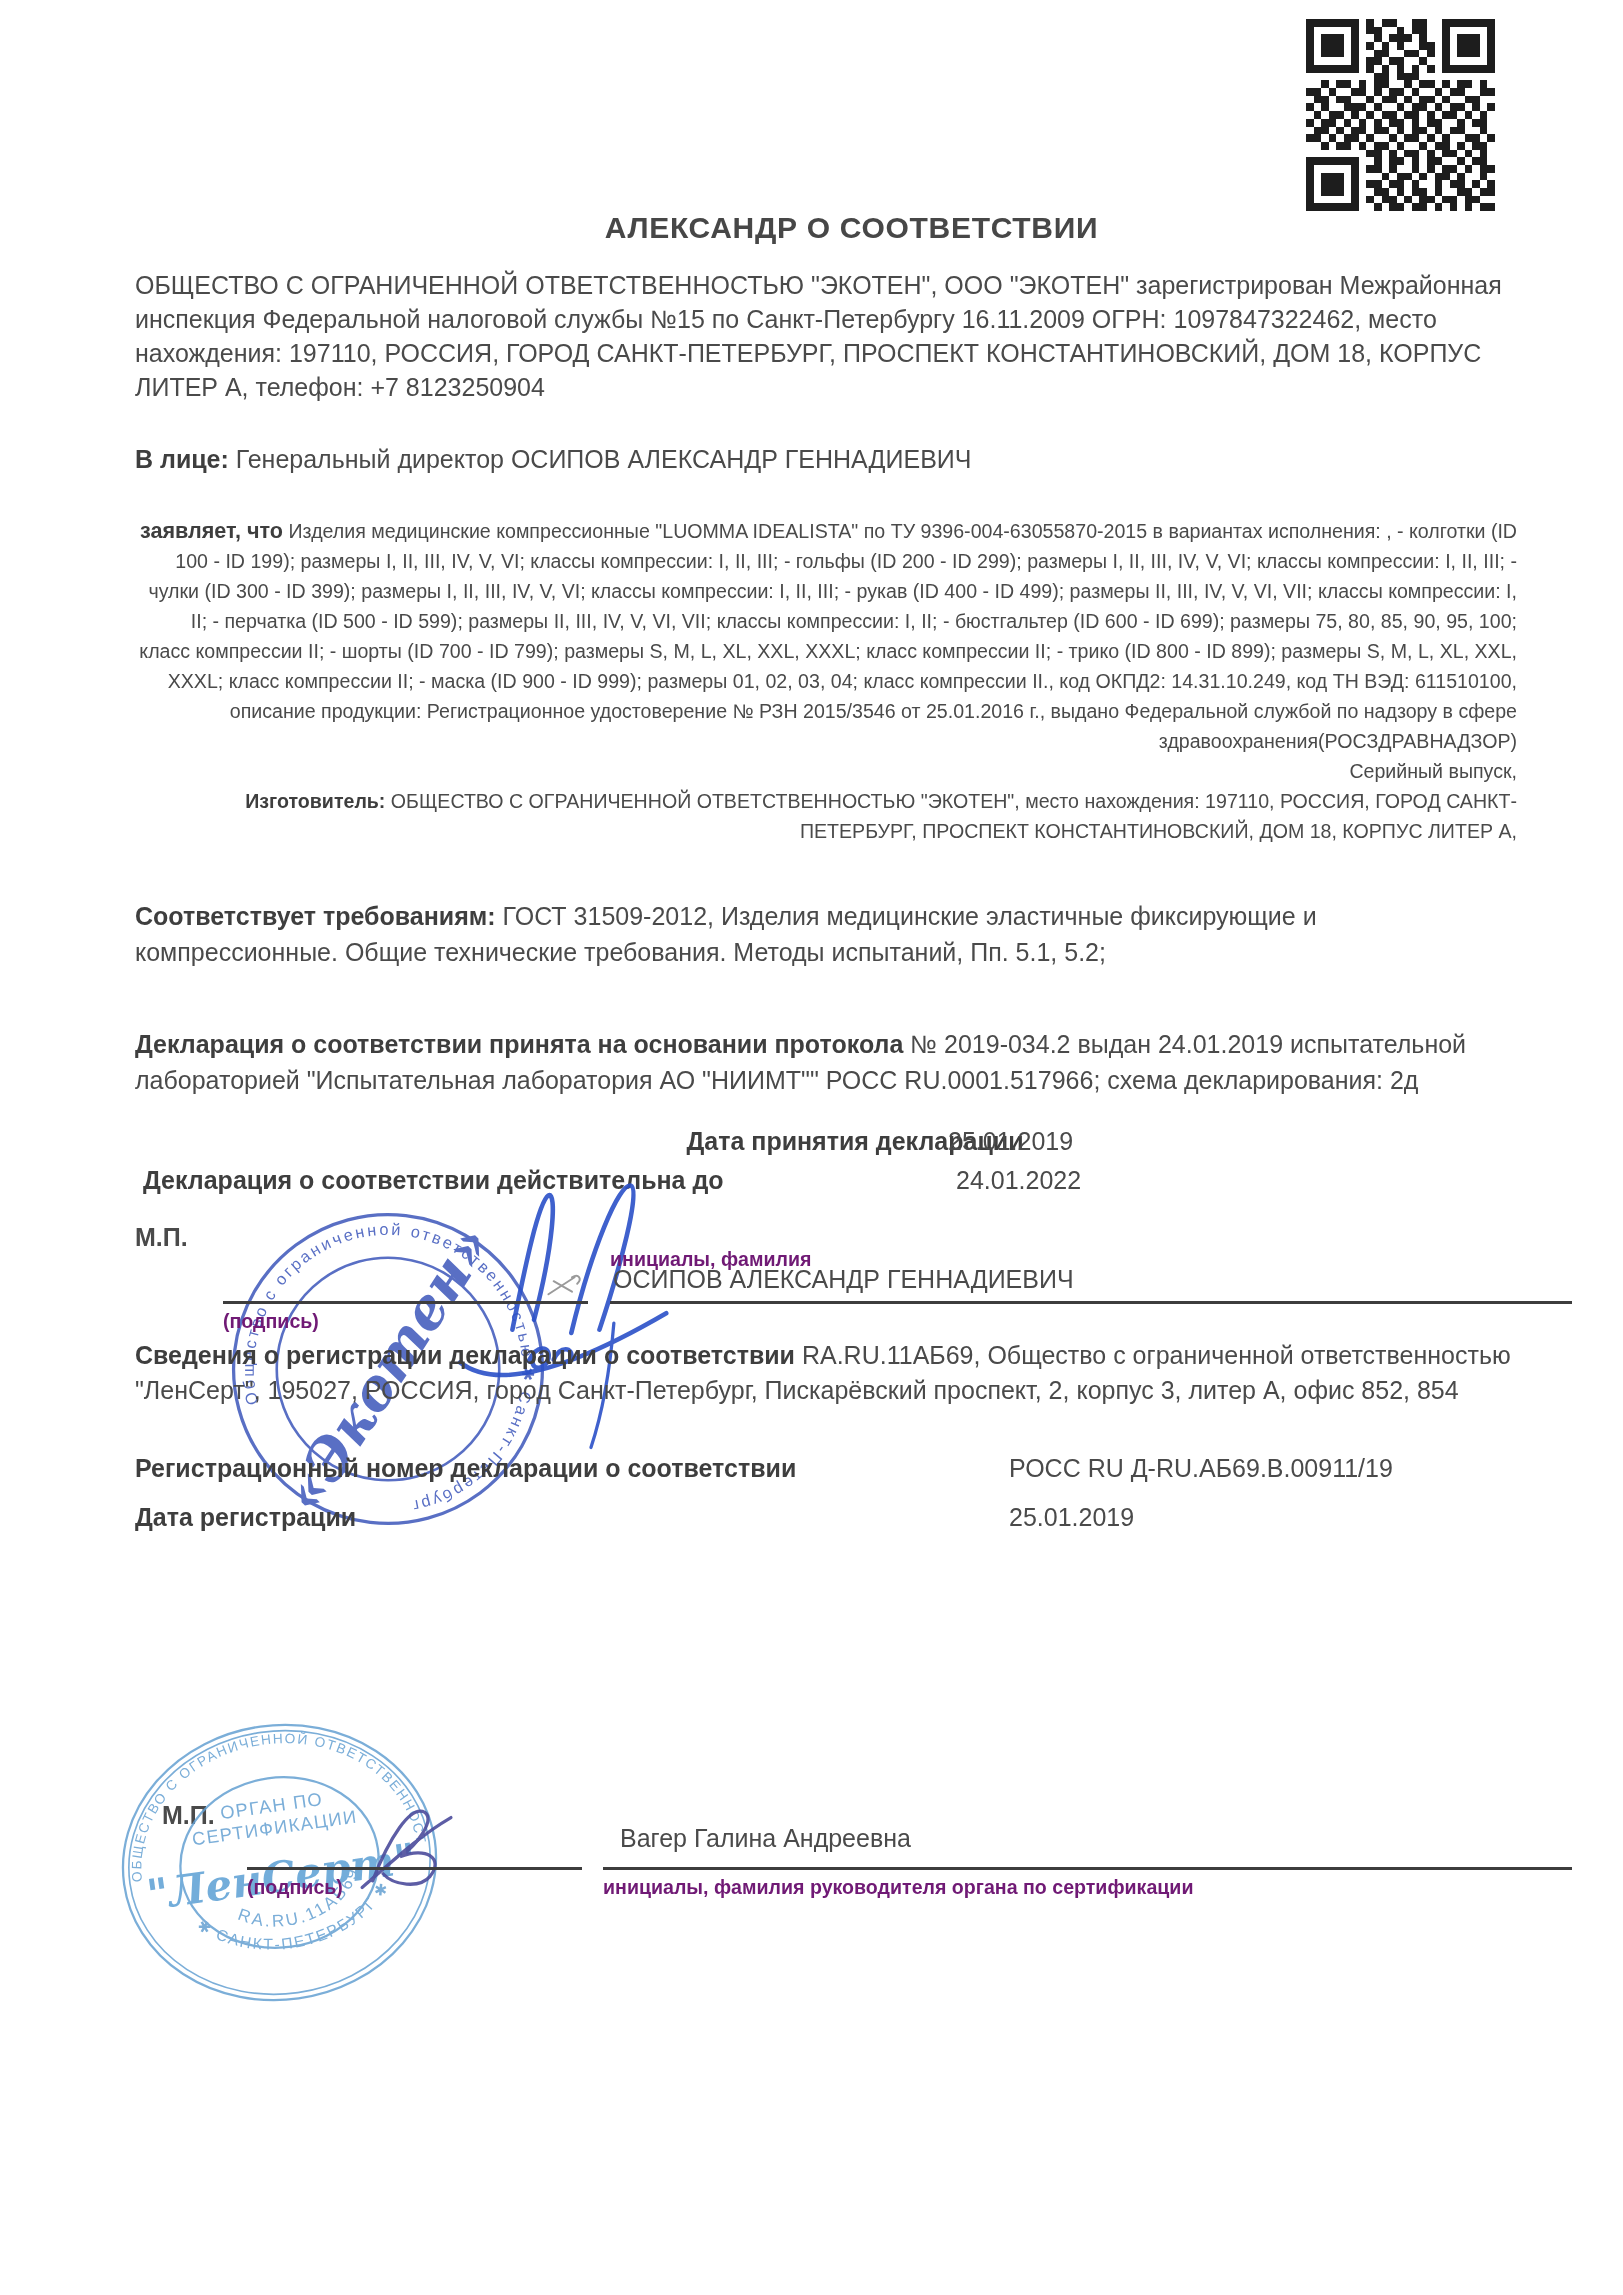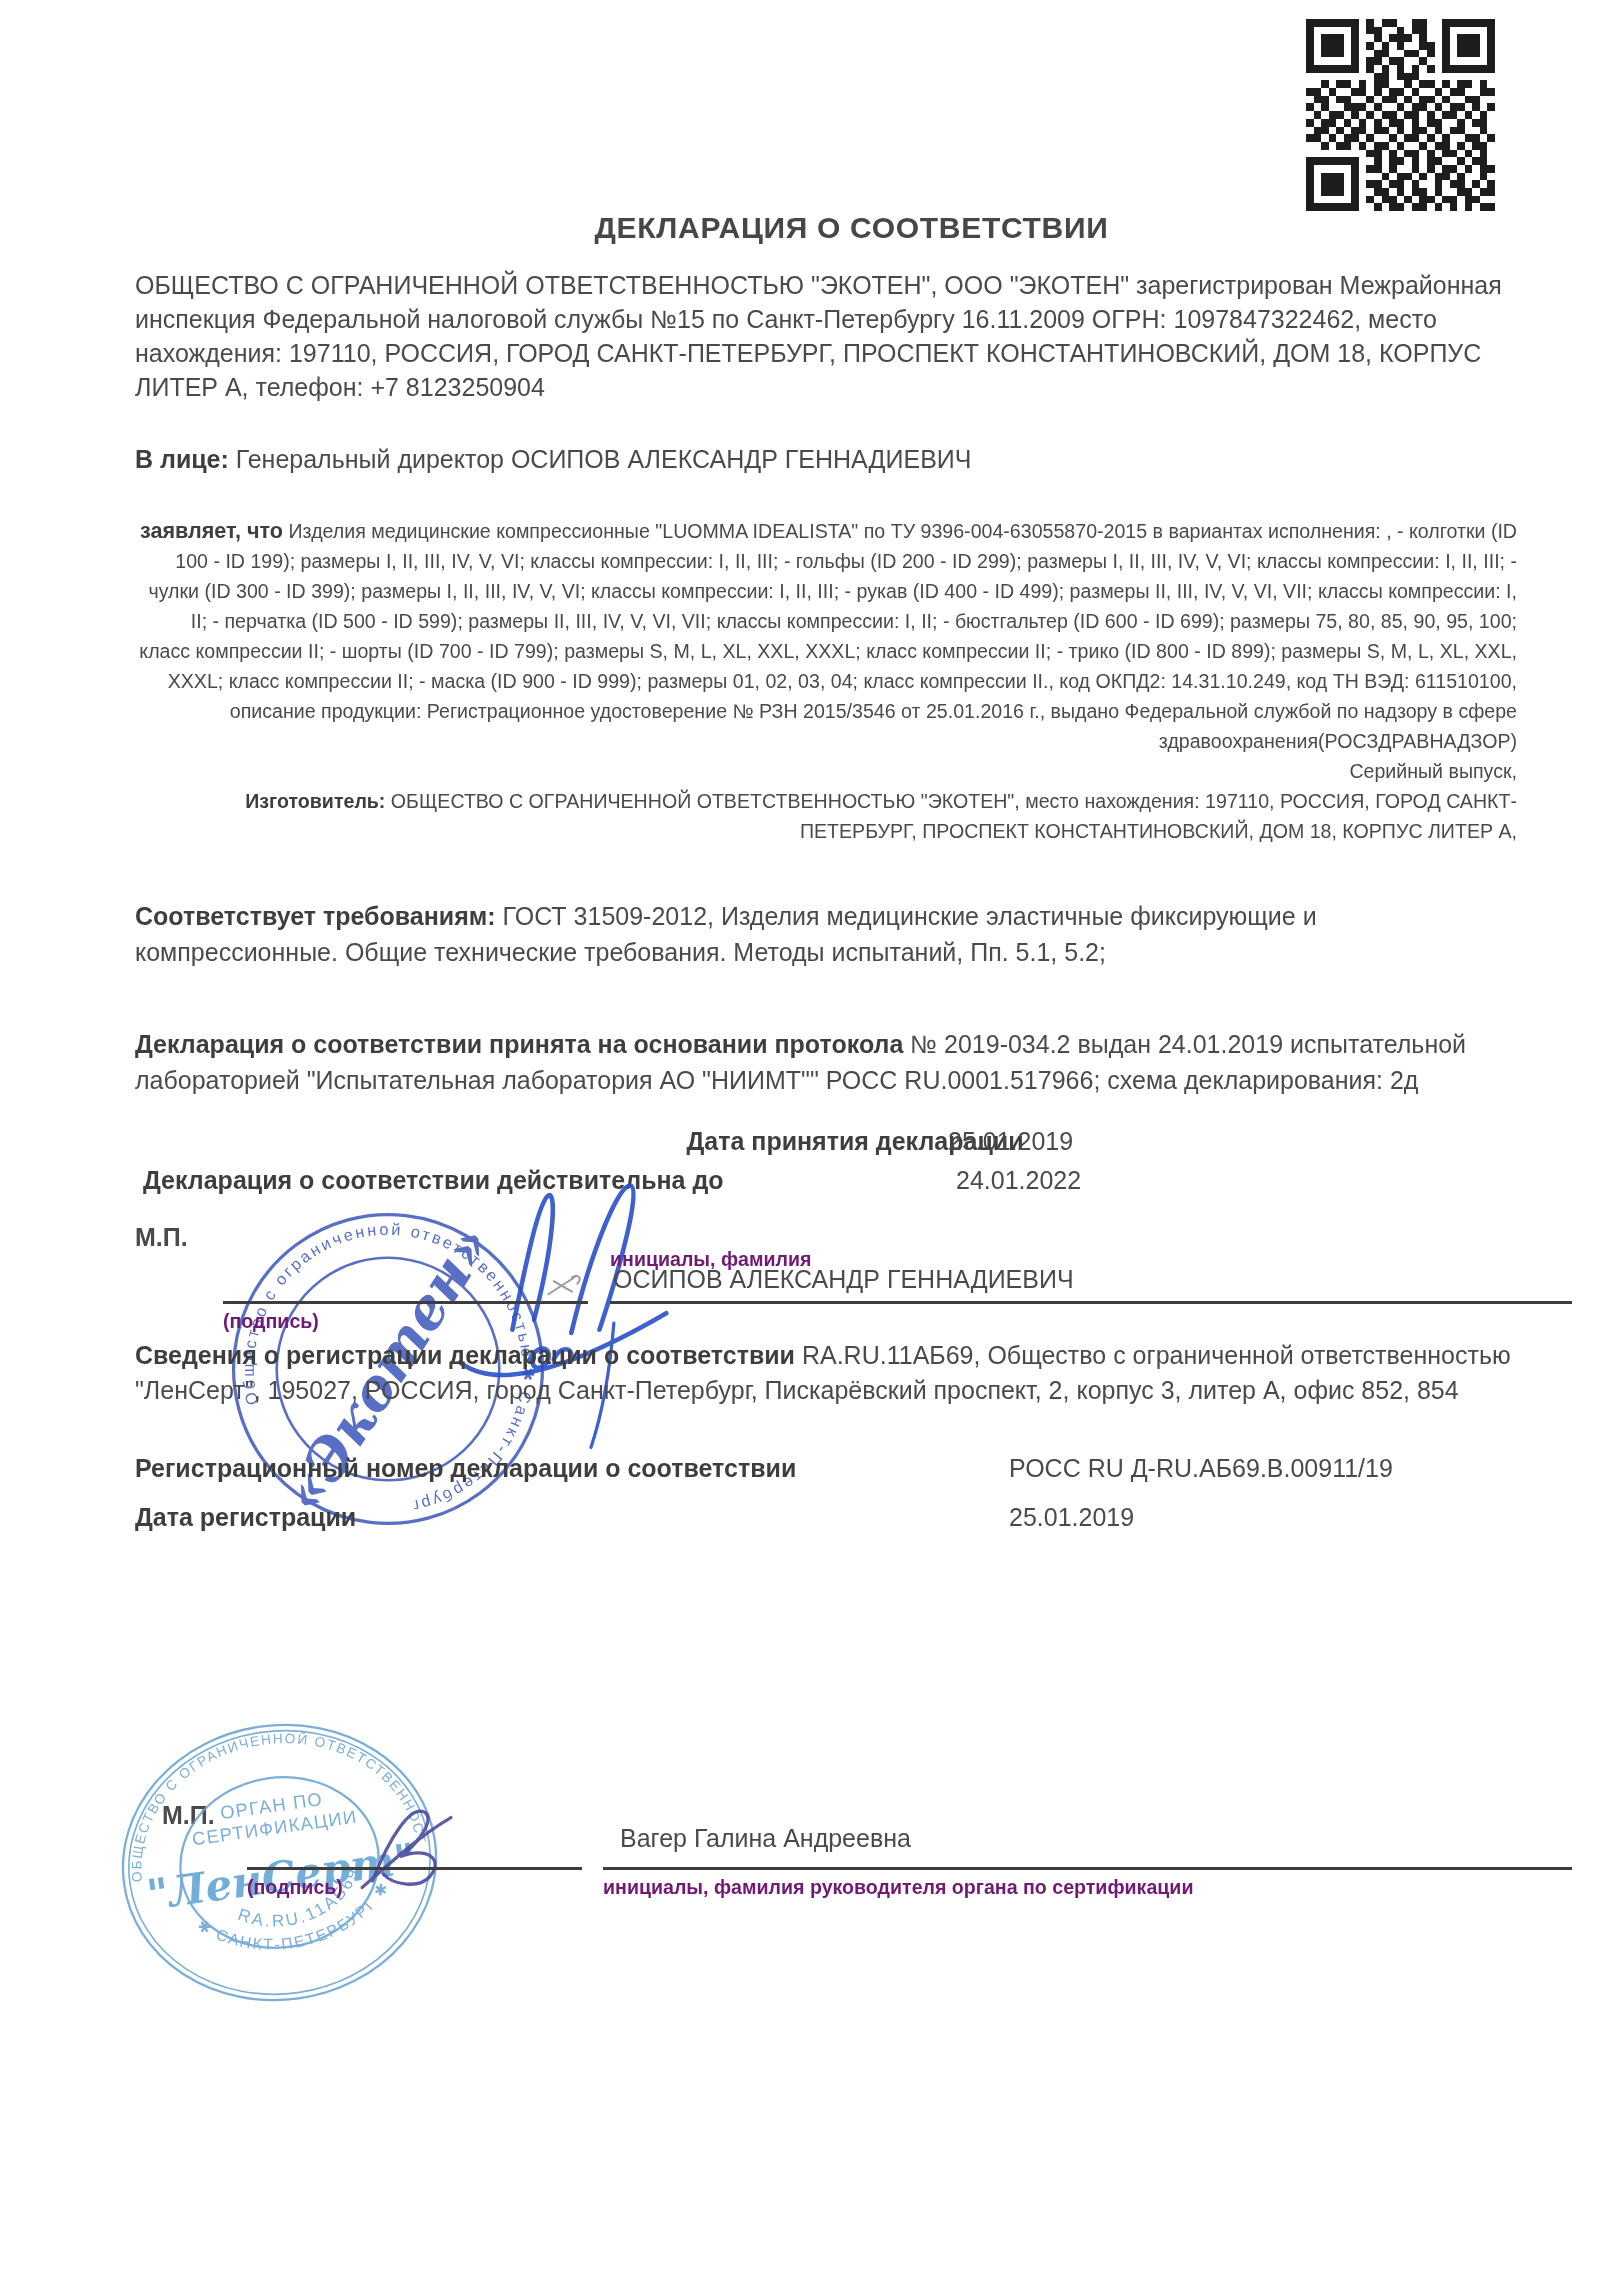--- a/index.html
+++ b/index.html
@@ -677,21 +677,21 @@
       <div class="m"></div>
       <div></div>
       <div class="m"></div>
       <div></div>
       <div class="m"></div>
       <div></div>
       <div class="m"></div>
       <div class="m"></div>
     </div>
 
-  <div id="title" class="abs">ДЕКЛАРАЦИЯ О СООТВЕТСТВИИ</div>
+  <div id="title" class="abs">АЛЕКСАНДР О СООТВЕТСТВИИ</div>
 
   <div id="company-par" class="abs body-block">ОБЩЕСТВО С ОГРАНИЧЕННОЙ ОТВЕТСТВЕННОСТЬЮ "ЭКОТЕН", ООО "ЭКОТЕН" зарегистрирован Межрайонная инспекция Федеральной налоговой службы №15 по Санкт-Петербургу 16.11.2009 ОГРН: 1097847322462, место нахождения: 197110, РОССИЯ, ГОРОД САНКТ-ПЕТЕРБУРГ, ПРОСПЕКТ КОНСТАНТИНОВСКИЙ, ДОМ 18, КОРПУС ЛИТЕР А, телефон: +7 8123250904</div>
 
   <div id="in-person" class="abs body-block">
     <b>В лице:</b><span> Генеральный директор ОСИПОВ АЛЕКСАНДР ГЕННАДИЕВИЧ</span>
   </div>
 
   <div id="fine-print" class="abs">
     <div><b style="font-size:21.6px">заявляет, что</b><span> Изделия медицинские компрессионные "LUOMMA IDEALISTA" по ТУ 9396-004-63055870-2015 в вариантах исполнения: , - колготки (ID 100 - ID 199); размеры I, II, III, IV, V, VI; классы компрессии: I, II, III; - гольфы (ID 200 - ID 299); размеры I, II, III, IV, V, VI; классы компрессии: I, II, III; - чулки (ID 300 - ID 399); размеры I, II, III, IV, V, VI; классы компрессии: I, II, III; - рукав (ID 400 - ID 499); размеры II, III, IV, V, VI, VII; классы компрессии: I, II; - перчатка (ID 500 - ID 599); размеры II, III, IV, V, VI, VII; классы компрессии: I, II; - бюстгальтер (ID 600 - ID 699); размеры 75, 80, 85, 90, 95, 100; класс компрессии II; - шорты (ID 700 - ID 799); размеры S, M, L, XL, XXL, XXXL; класс компрессии II; - трико (ID 800 - ID 899); размеры S, M, L, XL, XXL, XXXL; класс компрессии II; - маска (ID 900 - ID 999); размеры 01, 02, 03, 04; класс компрессии II., код ОКПД2: 14.31.10.249, код ТН ВЭД: 611510100, описание продукции: Регистрационное удостоверение № РЗН 2015/3546 от 25.01.2016 г., выдано Федеральной службой по надзору в сфере здравоохранения(РОСЗДРАВНАДЗОР)</span></div>
     <div>Серийный выпуск,</div>

